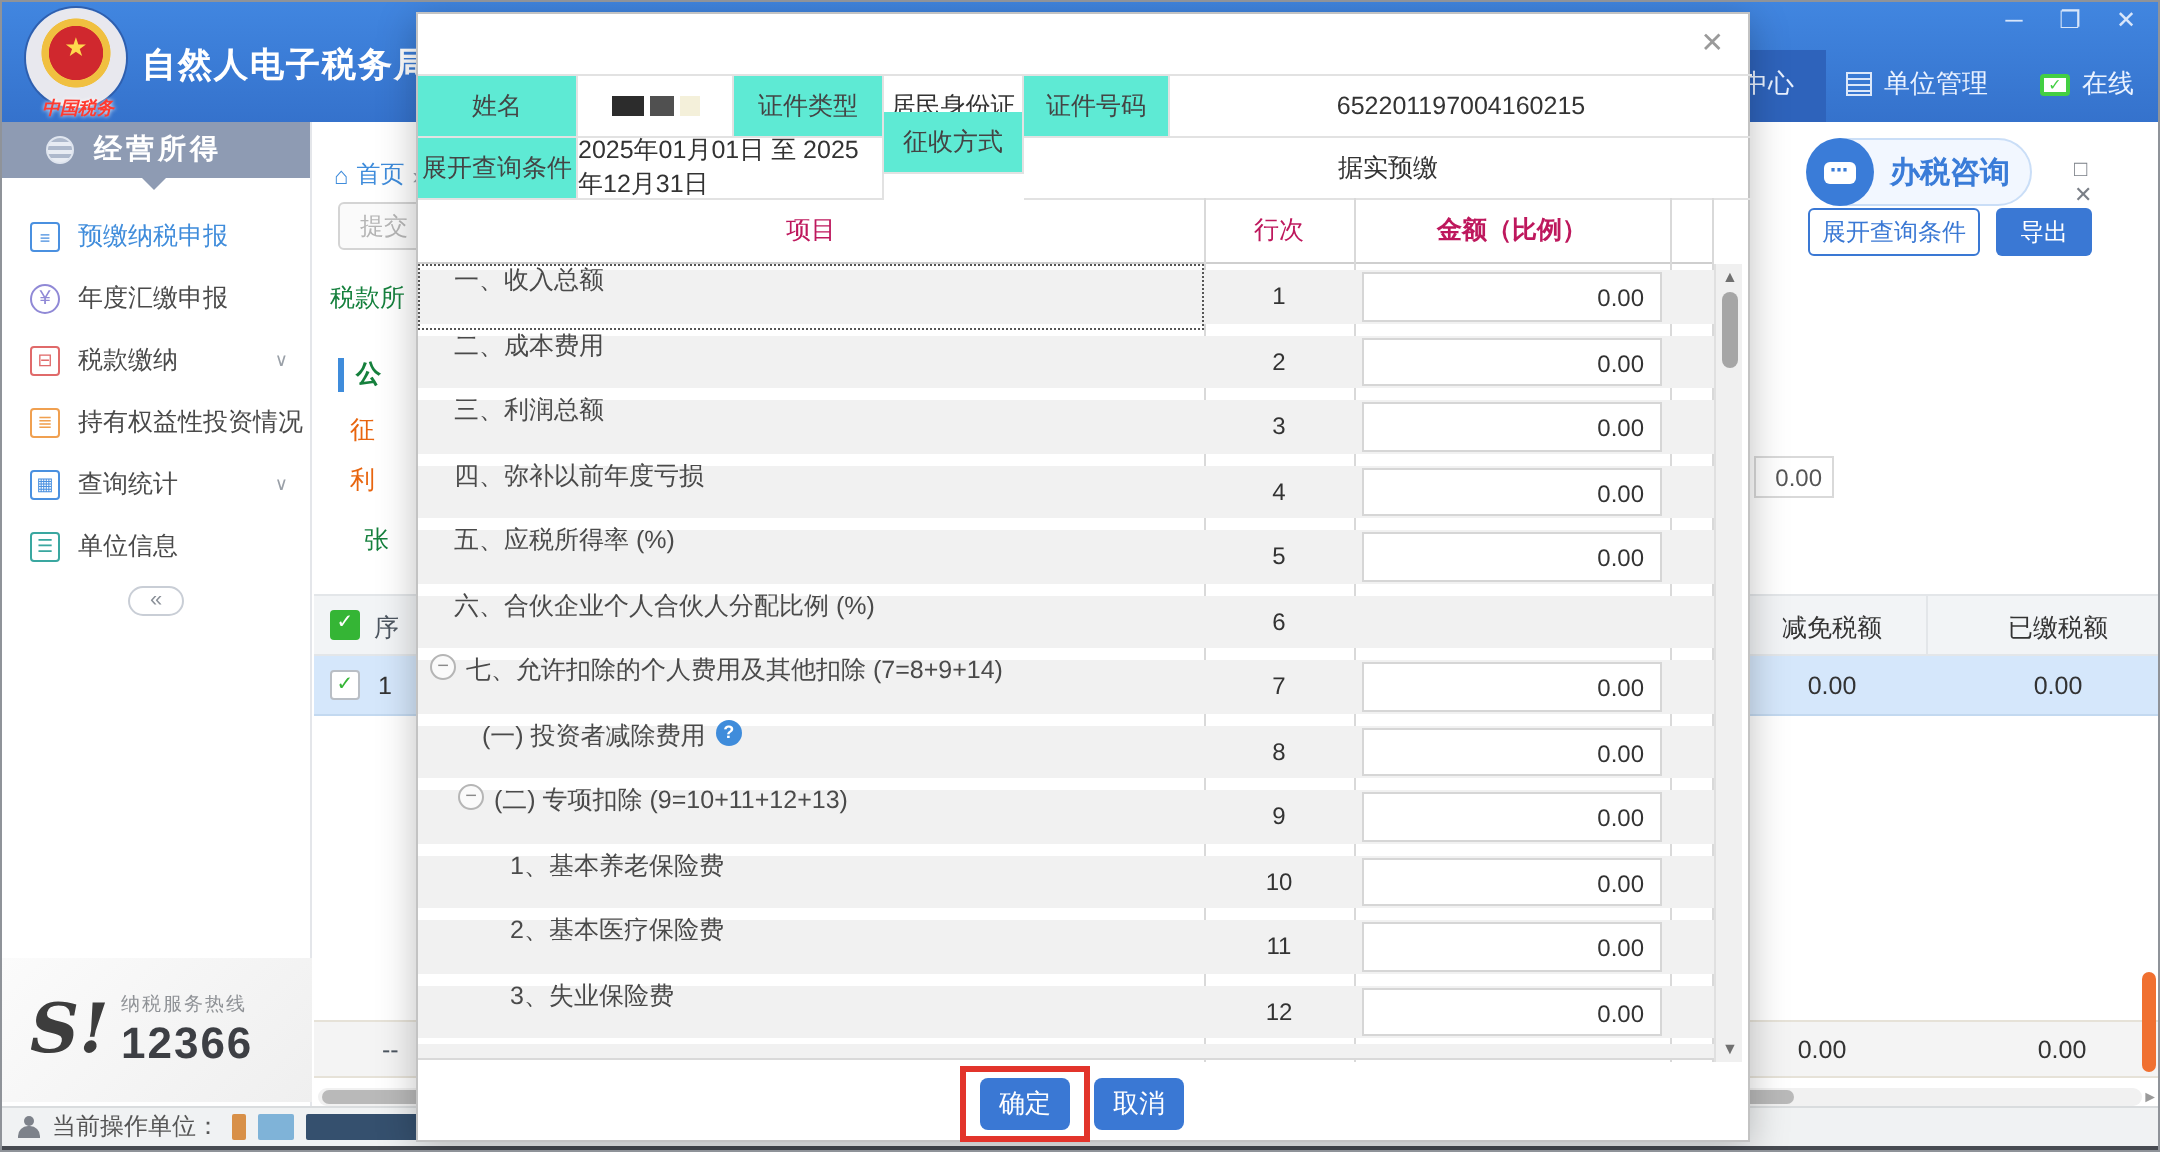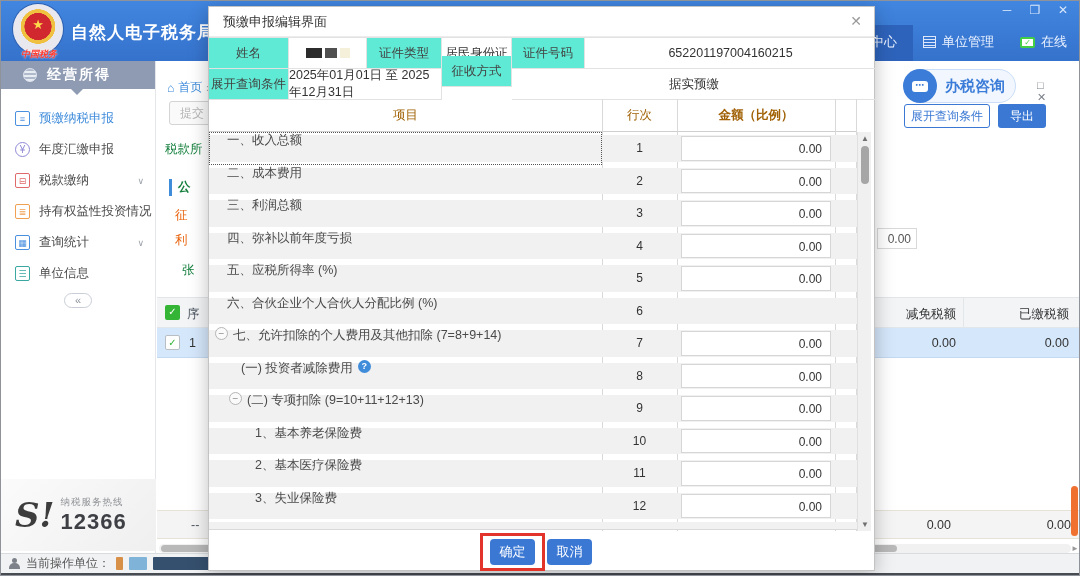--- a/index.html
+++ b/index.html
@@ -69,21 +69,21 @@
     color:#3a78d4; background:#fff; font-size:12px; text-align:center; line-height:22px; cursor:pointer; }
   .btn-blue { position:absolute; left:841px; top:43px; width:48px; height:24px; background:#3a78d4; border-radius:3px;
     color:#fff; font-size:12px; text-align:center; line-height:24px; cursor:pointer; }
   .bg-thead { position:absolute; left:0; top:236px; width:924px; height:31px; background:#f2f4f6; border-top:1px solid #e3e6e9; border-bottom:1px solid #e3e6e9; }
   .bg-row-sel { position:absolute; left:0; top:267px; width:924px; height:30px; background:#d5e7fb; border-bottom:1px solid #c3d9f0; }
   .cb-green { position:absolute; left:8px; top:7px; width:15px; height:15px; background:#35b535; border-radius:2px;
     color:#fff; font-size:10px; line-height:14px; text-align:center; }
   .cb-white { position:absolute; left:8px; top:7px; width:15px; height:15px; background:#fff; border:1px solid #b9bec5; border-radius:2px;
     color:#35b535; font-size:10px; line-height:13px; text-align:center; }
   .bg-cell { position:absolute; font-size:12.5px; color:#4c5560; }
-  .bg-cell.num { text-align:right; color:#333; }
+  .bg-cell.num { text-align:center; color:#333; }
   .bg-vline { position:absolute; left:806px; top:236px; width:1px; height:61px; background:#e3e6e9; }
   .bg-bottom-row { position:absolute; left:0; top:449px; width:924px; height:29px; background:#f4f4f4; border-top:1px solid #e6e2d8; border-bottom:1px solid #e6e2d8; }
   .hscroll { position:absolute; left:2px; top:483px; width:912px; height:9px; background:#f1f1f1; border-radius:5px; }
   .hscroll .thumb { position:absolute; left:2px; top:1px; width:736px; height:7px; background:#b9b9b9; border-radius:4px; }
   .hscroll .arrow { position:absolute; right:-8px; top:0px; color:#9a9a9a; font-size:8px; }
   .vscroll-orange { position:absolute; left:914px; top:425px; width:7px; height:50px; background:#f07030; border-radius:4px; }
   .about-link { position:absolute; right:10px; top:494px; color:#3f8cdb; font-size:12.5px; text-decoration:underline; cursor:pointer; }
 
   
   .statusbar { position:absolute; left:0; top:552px; width:1080px; height:20px; background:#f0f2f3; border-top:1px solid #d9dcde;
@@ -102,21 +102,21 @@
   .m-close { position:absolute; right:12px; top:6px; color:#9a9a9a; font-size:14px; cursor:pointer; }
   .m-form { position:absolute; left:0; top:30px; width:667px; height:62px; border-top:1px solid #e2e2e2; }
   .fcell { position:absolute; height:31px; border-right:1px solid #e2e2e2; border-bottom:1px solid #e2e2e2;
     display:flex; align-items:center; justify-content:center; font-size:12.5px; color:#333; }
   .fcell.lab { background:#5eead4; color:#444; }
   .redact-name { display:flex; gap:3px; align-items:center; }
   .redact-name i { display:block; height:10px; }
 
   .m-table { position:absolute; left:0; top:92px; width:648px; height:432px; }
   .m-thead { position:absolute; left:0; top:0; width:648px; height:33px; border-bottom:1px solid #cfcfcf; }
-  .m-thead div { position:absolute; top:0; height:33px; line-height:33px; text-align:center; font-size:12.5px; color:#a16207; }
+  .m-thead div { position:absolute; top:0; height:33px; line-height:33px; text-align:center; font-size:12.5px; color:#be185d; }
   .vline { position:absolute; top:0; width:1px; height:432px; background:#d9d9d9; }
   .m-rows { position:absolute; left:0; top:33px; width:648px; }
   .mrow { position:relative; width:648px; height:32.5px; }
   .mrow .band { position:absolute; left:0; top:3px; right:0; bottom:3px; background:#f1f1f1; }
   .mrow .cell-label { position:absolute; left:0; top:0; width:393px; height:100%; display:flex; gap:5px;
     font-size:12.5px; color:#4a4a4a; }
   .mrow.focus .cell-label { outline:1px dotted #555; outline-offset:-1px; }
   .mrow .cell-line { position:absolute; left:393px; top:0; width:75px; height:100%; display:flex; align-items:center; justify-content:center; color:#333; }
   .valbox { position:absolute; left:472px; top:4px; width:150px; height:24.5px; background:#fff; border:1px solid #d6d6d6;
     font-size:12px; color:#333; text-align:right; padding:5px 8px 0 0; }
@@ -276,21 +276,20 @@
     <span class="person-ico"></span>
     <span>当前操作单位：</span>
     <span class="redact" style="width:7px;  background:#d89048;"></span>
     <span class="redact" style="width:18px; background:#7fb3d8;"></span>
     <span class="redact" style="width:95px; background:#35506e;"></span>
     <span class="redact" style="width:34px; background:#9db0c2;"></span>
   </div>
   <div class="bottom-strip"></div>
 
   <div class="modal">
-    <div class="m-title">预缴申报编辑界面</div>
     <div class="m-close">✕</div>
 
     <div class="m-form">
       <div class="fcell lab" style="left:0;   top:0; width:80px;">姓名</div>
       <div class="fcell" style="left:80px; top:0; width:78px;">
         <span class="redact-name">
           <i style="width:16px; background:#2c2c2c;"></i>
             <i style="width:12px; background:#505050;"></i>
             <i style="width:10px; background:#f4f0da;"></i>
         </span>

